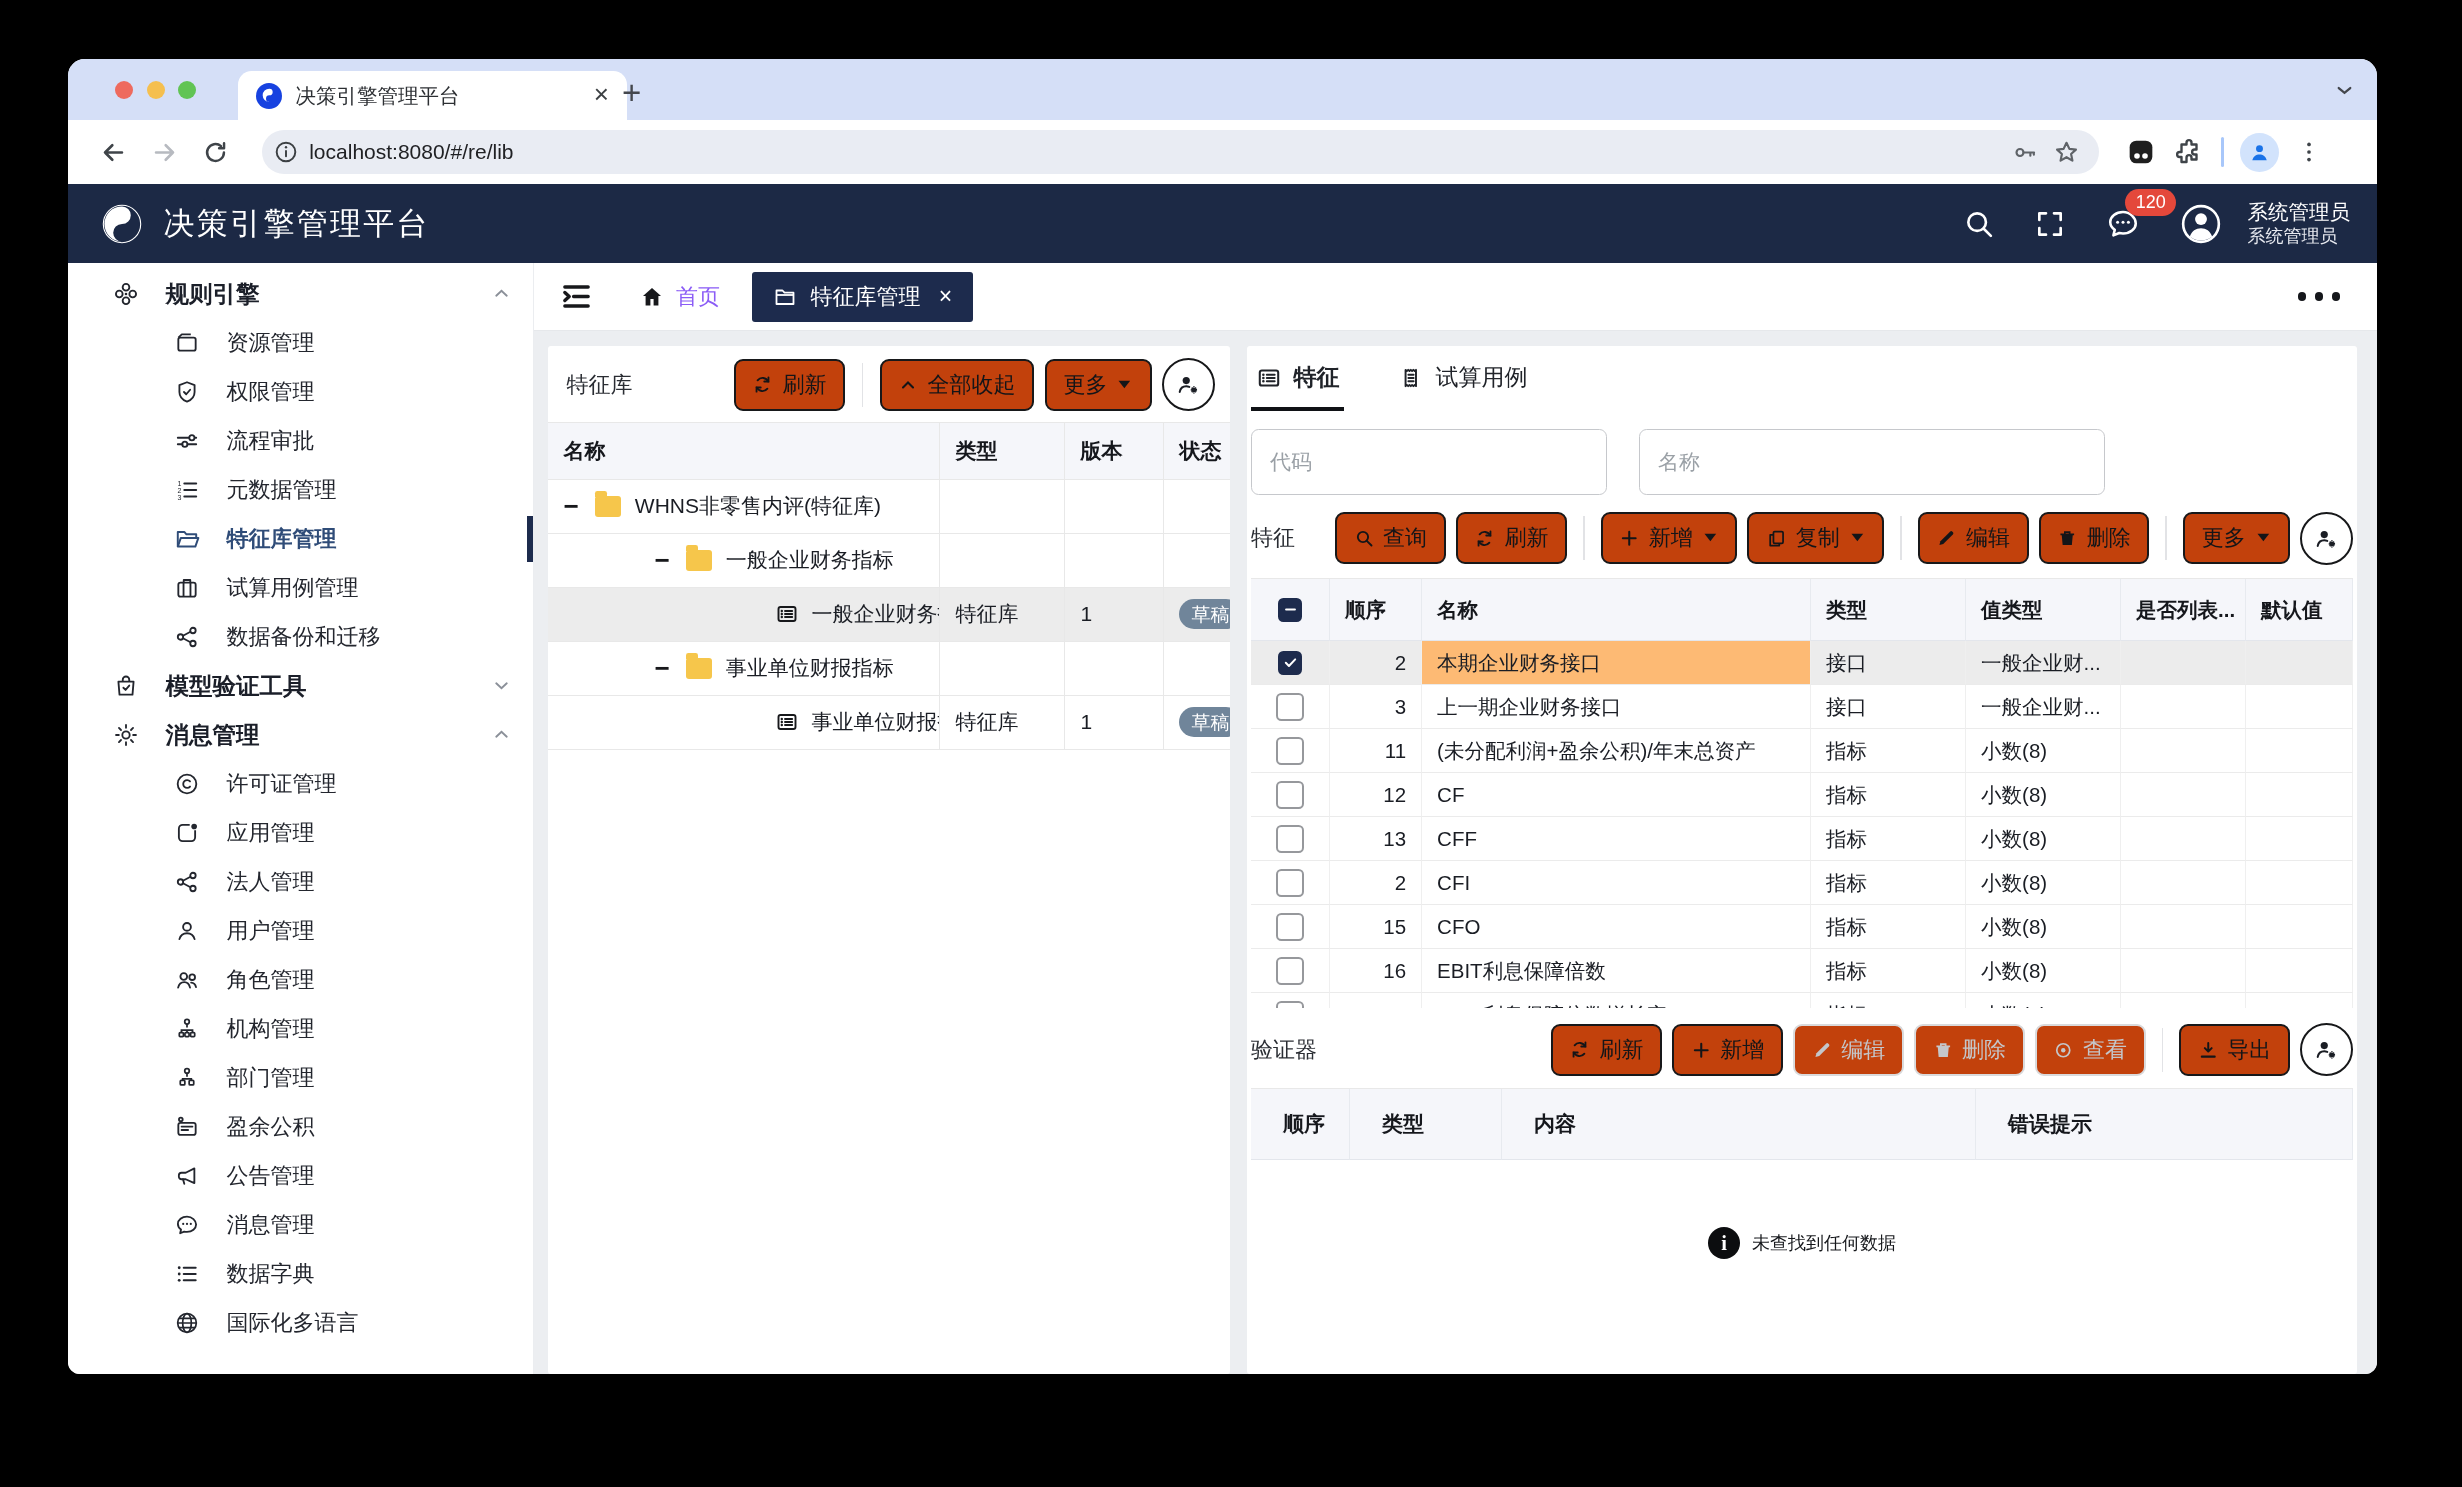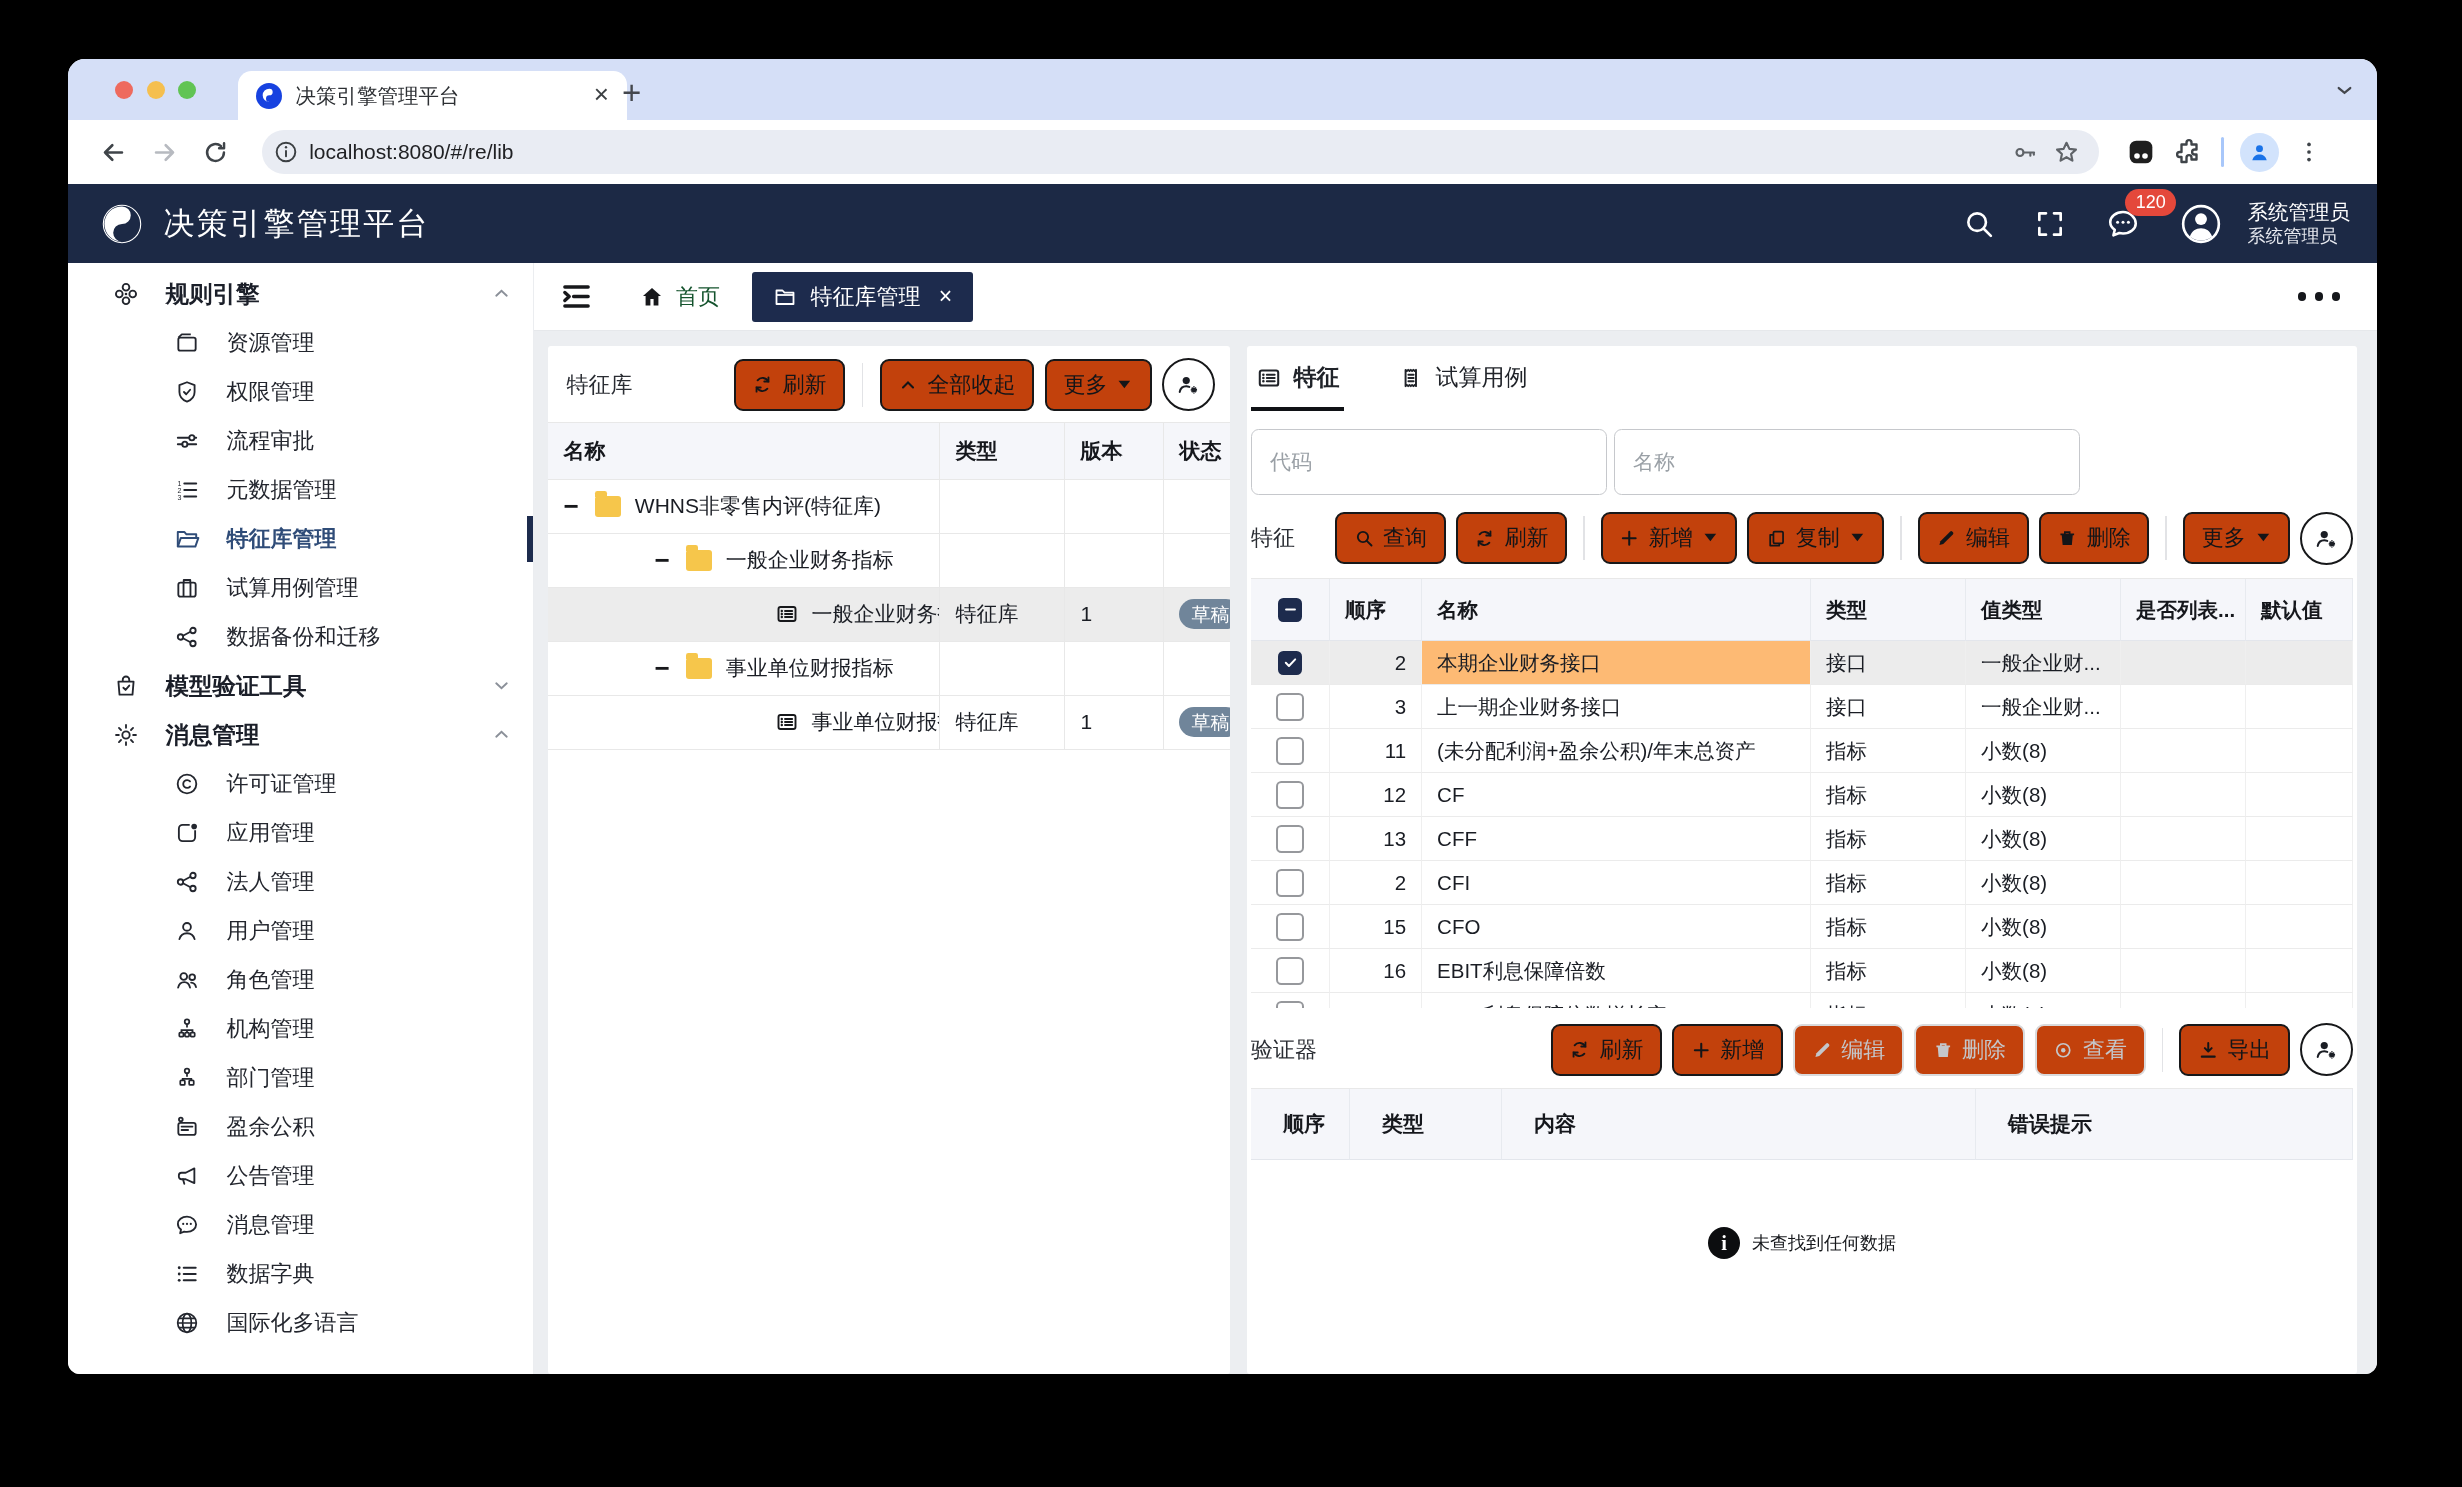--- a/index.html
+++ b/index.html
@@ -47,21 +47,21 @@
   .s-item.group .s-icon{margin-left:45px}
   .s-label{font-size:22px;color:#23262e;margin-left:26.5px;white-space:nowrap}
   .s-item.group .s-label{font-size:23.5px;font-weight:700;color:#1b1f29}
   .s-chevron{margin-left:auto;margin-right:21px;color:#8b9099}
   .s-item.active .s-label{color:#2f4c78;font-weight:700}
   .s-item.active .s-icon{color:#2f4c78}
   .s-item.active::after{content:"";position:absolute;right:0;top:1.5px;bottom:1.5px;width:6px;background:#1d2b4d}
   .main{flex:1;display:flex;flex-direction:column;min-width:0;background:#eceef1}
   .navtabs{height:67px;background:#fff;display:flex;align-items:center;padding:0 23px;border-bottom:1.5px solid #e6e8eb;flex:0 0 auto}
   .collapse-btn{width:39px;height:39px;display:flex;align-items:center;justify-content:center}
-  .home-tab{display:flex;align-items:center;gap:12px;margin-left:44px;font-size:22px;color:#14532d}
+  .home-tab{display:flex;align-items:center;gap:12px;margin-left:44px;font-size:22px;color:#8b5cf6}
   .active-tab{display:flex;align-items:center;gap:13.6px;margin-left:32px;height:50px;background:#1d2b4d;
     color:#fff;border-radius:3px;padding:0 21px;font-size:22px}
   .active-tab .x{font-size:23px;margin-left:4.5px}
   .overflow-dots{margin-left:auto;display:flex;gap:9px;margin-right:13.6px}
   .overflow-dots span{width:8.3px;height:8.3px;border-radius:50%;background:#15171b}
   .workspace{flex:1;display:flex;gap:16.7px;padding:15px 20px 0 14.4px;min-height:0}
   .card{background:#fff;border-radius:3px;overflow:hidden;display:flex;flex-direction:column}
   .tree-card{width:682px;flex:0 0 auto}
   .right-card{flex:1;min-width:0;padding:0 4px}
   
@@ -89,21 +89,21 @@
   .folder-ic::before{content:"";position:absolute;left:0;top:-4.5px;width:11.4px;height:6px;background:#f6c64b;border-radius:2.3px 2.3px 0 0}
   .leaf-ic{margin-right:12px;color:#17181b;flex:0 0 auto}
   .ind-1{padding-left:106px}
   .ind-2{padding-left:227px}
   .status-badge{background:#70859a;color:#fff;font-size:19px;padding:3.8px 12px;border-radius:16.7px;line-height:23px}
   
   .rtabs{display:flex;align-items:flex-end;gap:49px;height:65px;flex:0 0 auto}
   .rtab{display:flex;align-items:center;gap:12px;font-size:23px;color:#202329;padding:0 4.5px 13.6px 4.5px;
     border-bottom:4.5px solid transparent;cursor:pointer}
   .rtab.active{font-weight:700;border-bottom-color:#101216}
-  .filters{display:flex;gap:7px;margin-top:18px;flex:0 0 auto}
+  .filters{display:flex;gap:32px;margin-top:18px;flex:0 0 auto}
   .f-input{height:64px;border:1.5px solid #c6c8cc;border-radius:7.6px;font-size:21px;padding:0 18px;color:#202124;
     font-family:inherit;background:#fff}
   .f-input::placeholder{color:#9aa0a6}
   .actions{display:flex;align-items:center;margin-top:16.7px;gap:10px;flex:0 0 auto}
   .actions .panel-title{margin-right:auto}
   .feat-wrap{margin-top:13.6px;height:429px;overflow:hidden;flex:0 0 auto;border-top:1.5px solid #e8e8e8}
   .feat-grid{grid-template-columns:79px 92px 389px 155px 155px 125px 1fr}
   .feat-grid .gcell{height:43px;border-bottom:1.5px solid #ebebeb;border-right:1.5px solid #efefef;font-size:20.5px}
   .feat-grid .ghead-cell{height:61px;background:#f5f6fa;font-weight:600;color:#15171c;border-bottom:1.5px solid #e3e6ec;border-right:1.5px solid #e7eaef}
   .num-cell{justify-content:flex-end}

